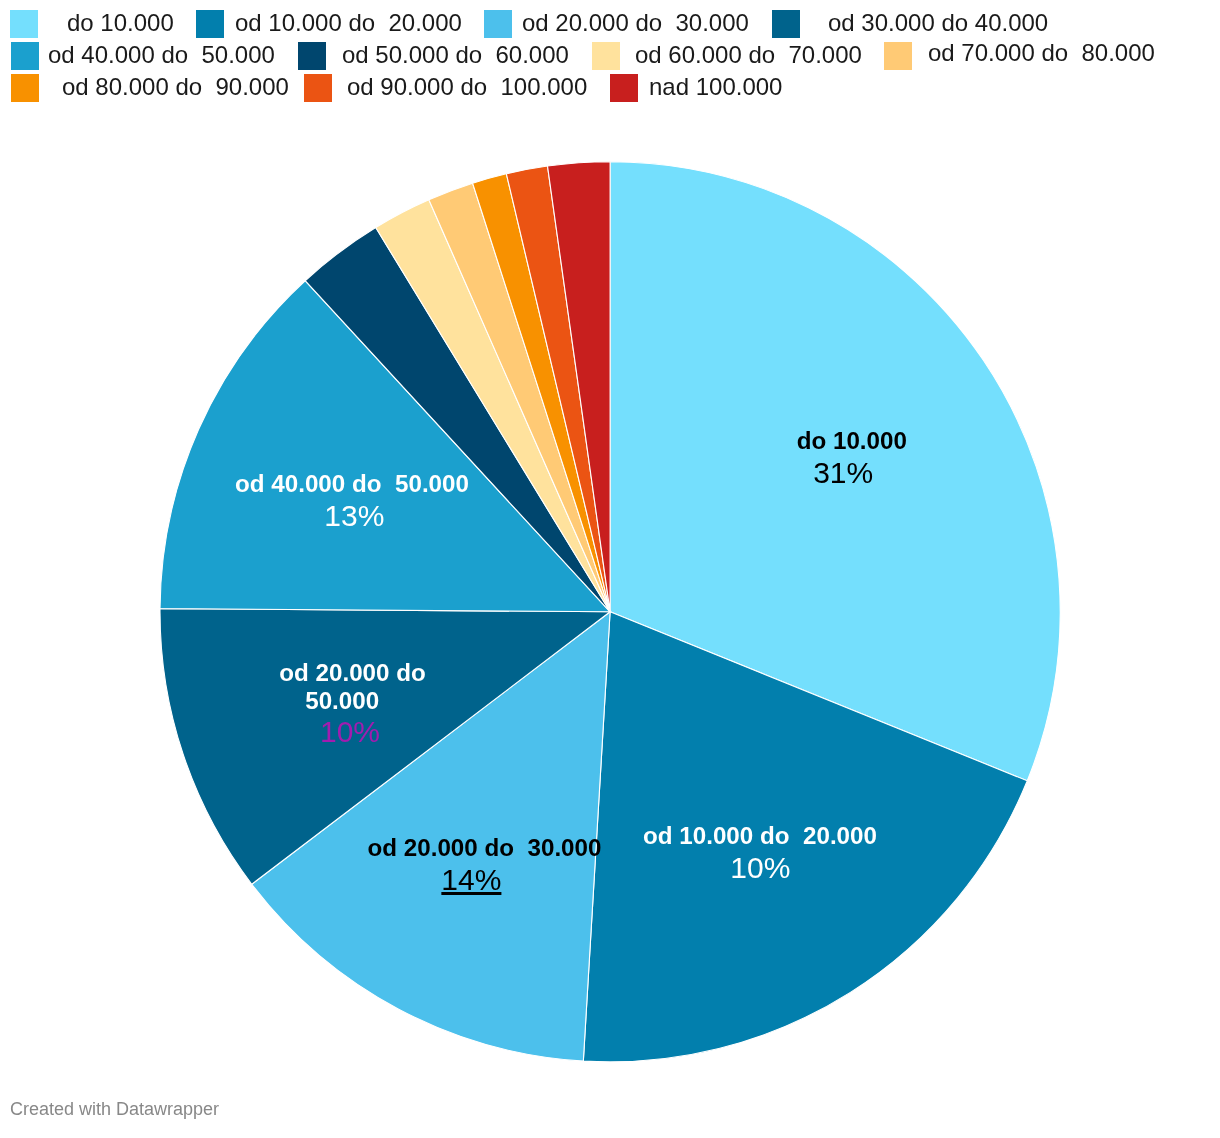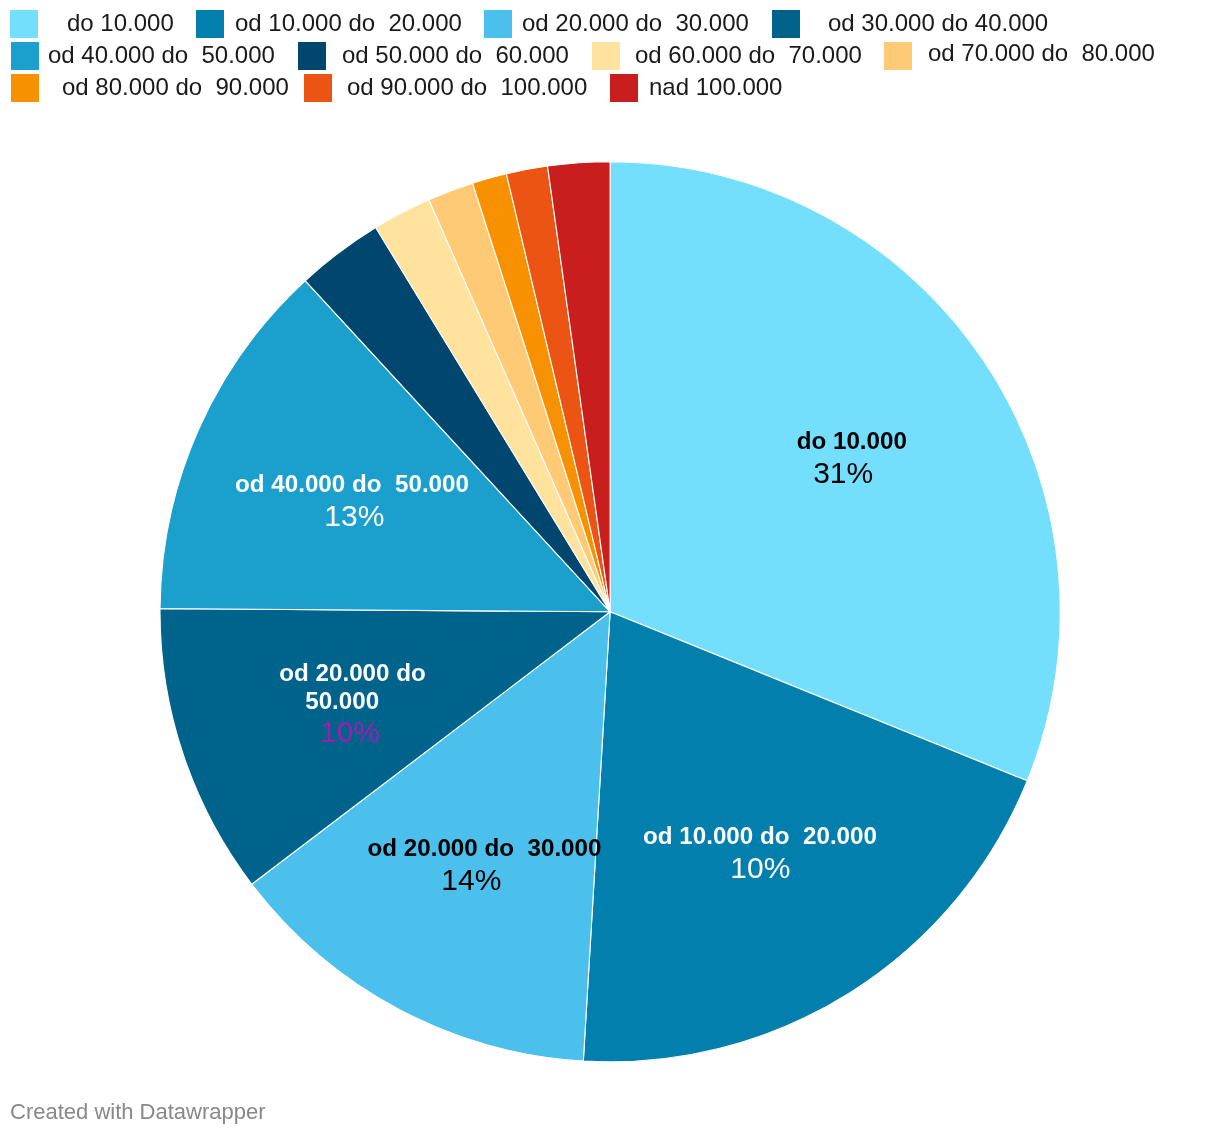--- a/index.html
+++ b/index.html
@@ -10,21 +10,21 @@
     -webkit-font-smoothing:antialiased;
     overflow:hidden;position:relative;
   }
   #legend{position:absolute;left:0;top:0;width:1220px;height:112px;}
   .lg-swatch{position:absolute;width:28px;height:28px;}
   .lg-label{position:absolute;font-size:24px;color:#1a1a1a;line-height:1;white-space:pre;}
   #chart{position:absolute;left:0;top:0;width:1220px;height:1138px;}
   .plline{position:absolute;width:400px;text-align:center;line-height:1;white-space:pre;}
   .pl-name{font-weight:bold;font-size:24.2px;}
   .pl-val{font-size:30px;}
-  #footer{position:absolute;left:10px;top:1099px;font-size:22px;color:#888888;}
+  #footer{position:absolute;left:10px;top:1099px;font-size:18px;color:#888888;}
 </style>
 </head>
 <body>
 
 <div id="legend">
   <span class="lg-swatch" style="background: rgb(116, 223, 253); left: 10px; top: 10px;"></span>
   <span class="lg-label" style="left: 67px; top: 11px;">do 10.000</span>
   <span class="lg-swatch" style="background: rgb(2, 127, 173); left: 196px; top: 10px;"></span>
   <span class="lg-label" style="left: 235px; top: 11px;">od 10.000 do  20.000</span>
   <span class="lg-swatch" style="background: rgb(76, 192, 236); left: 484px; top: 10px;"></span>
@@ -60,21 +60,21 @@
   <path d="M610.1,611.8 L506.374,173.815 A450.1,450.1 0 0 1 547.520,166.072 Z" fill="#eb5413"></path>
   <path d="M610.1,611.8 L547.520,166.072 A450.1,450.1 0 0 1 610.100,161.700 Z" fill="#c81f1e"></path>
 </svg>
 
 <div id="labels">
   <div class="plline pl-name" style="left: 651.8px; top: 428.6px; color: rgb(0, 0, 0);">do 10.000</div>
   <div class="plline pl-val" style="left: 643.2px; top: 457.6px; color: rgb(0, 0, 0);">31%</div>
   <div class="plline pl-name" style="left: 560px; top: 823.6px; color: rgb(255, 255, 255);">od 10.000 do  20.000</div>
   <div class="plline pl-val" style="left: 560.4px; top: 852.6px; color: rgb(255, 255, 255);">10%</div>
   <div class="plline pl-name" style="left: 284.5px; top: 835.6px; color: rgb(0, 0, 0);">od 20.000 do  30.000</div>
-  <div class="plline pl-val" style="left: 271.4px; top: 864.6px; color: rgb(0, 0, 0);">14%</div>
+  <div class="plline pl-val" style="left: 271.4px; top: 864.6px; color: rgb(0, 0, 0); text-decoration: underline;">14%</div>
   <div class="plline pl-name" style="left: 152.5px; top: 660.6px; color: rgb(255, 255, 255);">od 20.000 do</div>
   <div class="plline pl-name" style="left: 142.2px; top: 688.6px; color: rgb(255, 255, 255);">50.000</div>
   <div class="plline pl-val" style="left: 150px; top: 716.6px; color: #a21caf;">10%</div>
   <div class="plline pl-name" style="left: 152px; top: 471.6px; color: rgb(255, 255, 255);">od 40.000 do  50.000</div>
   <div class="plline pl-val" style="left: 154.3px; top: 500.6px; color: rgb(255, 255, 255);">13%</div>
 </div>
 
 <div id="footer">Created with Datawrapper</div>
 
 </body></html>

